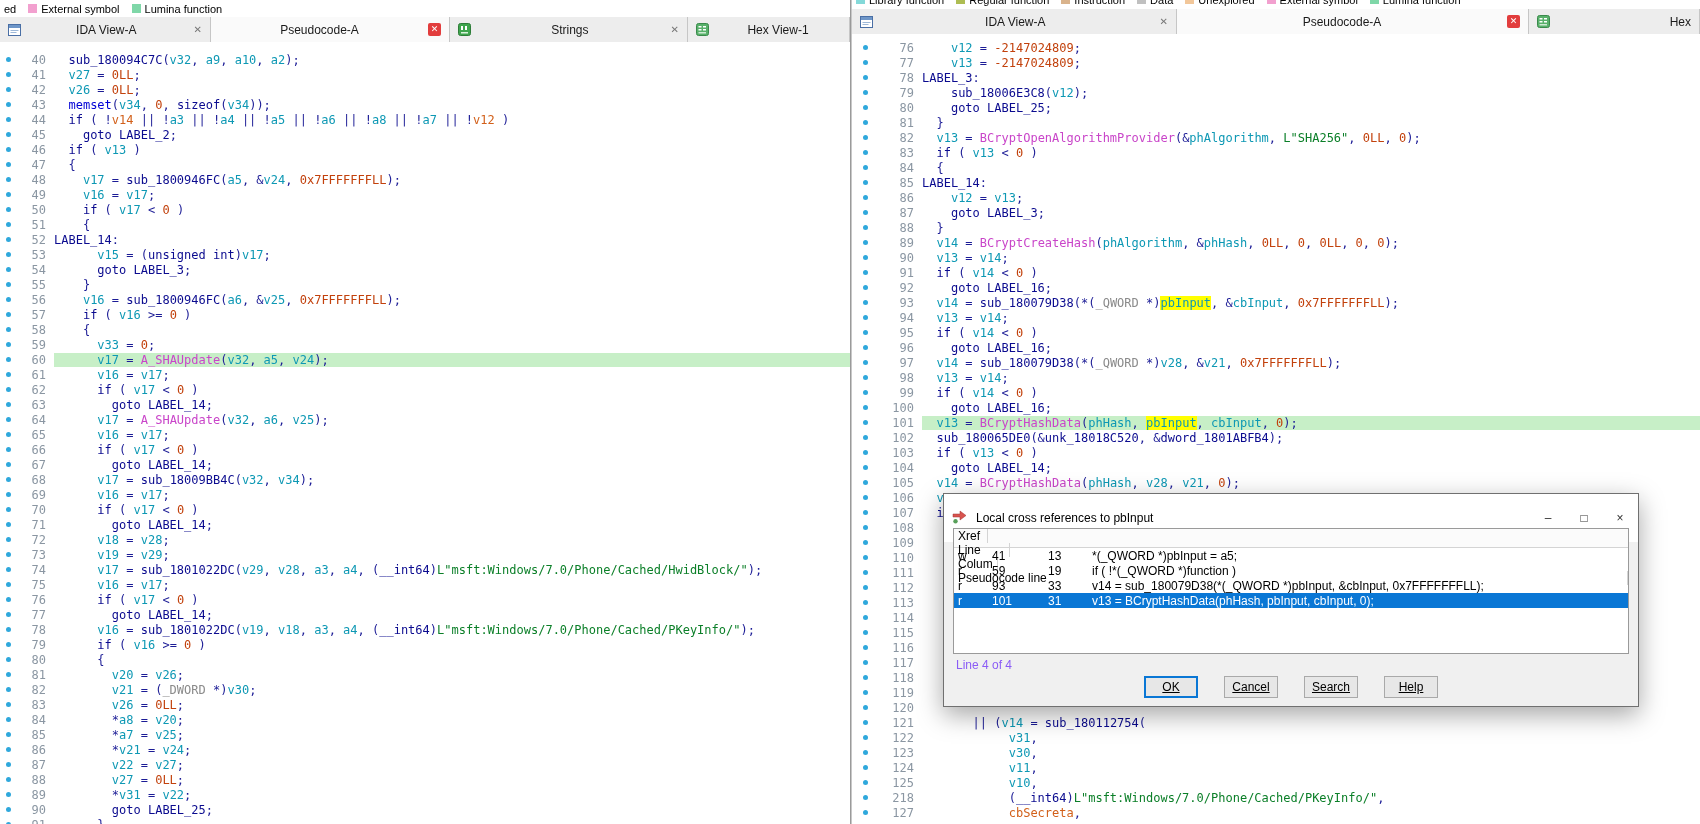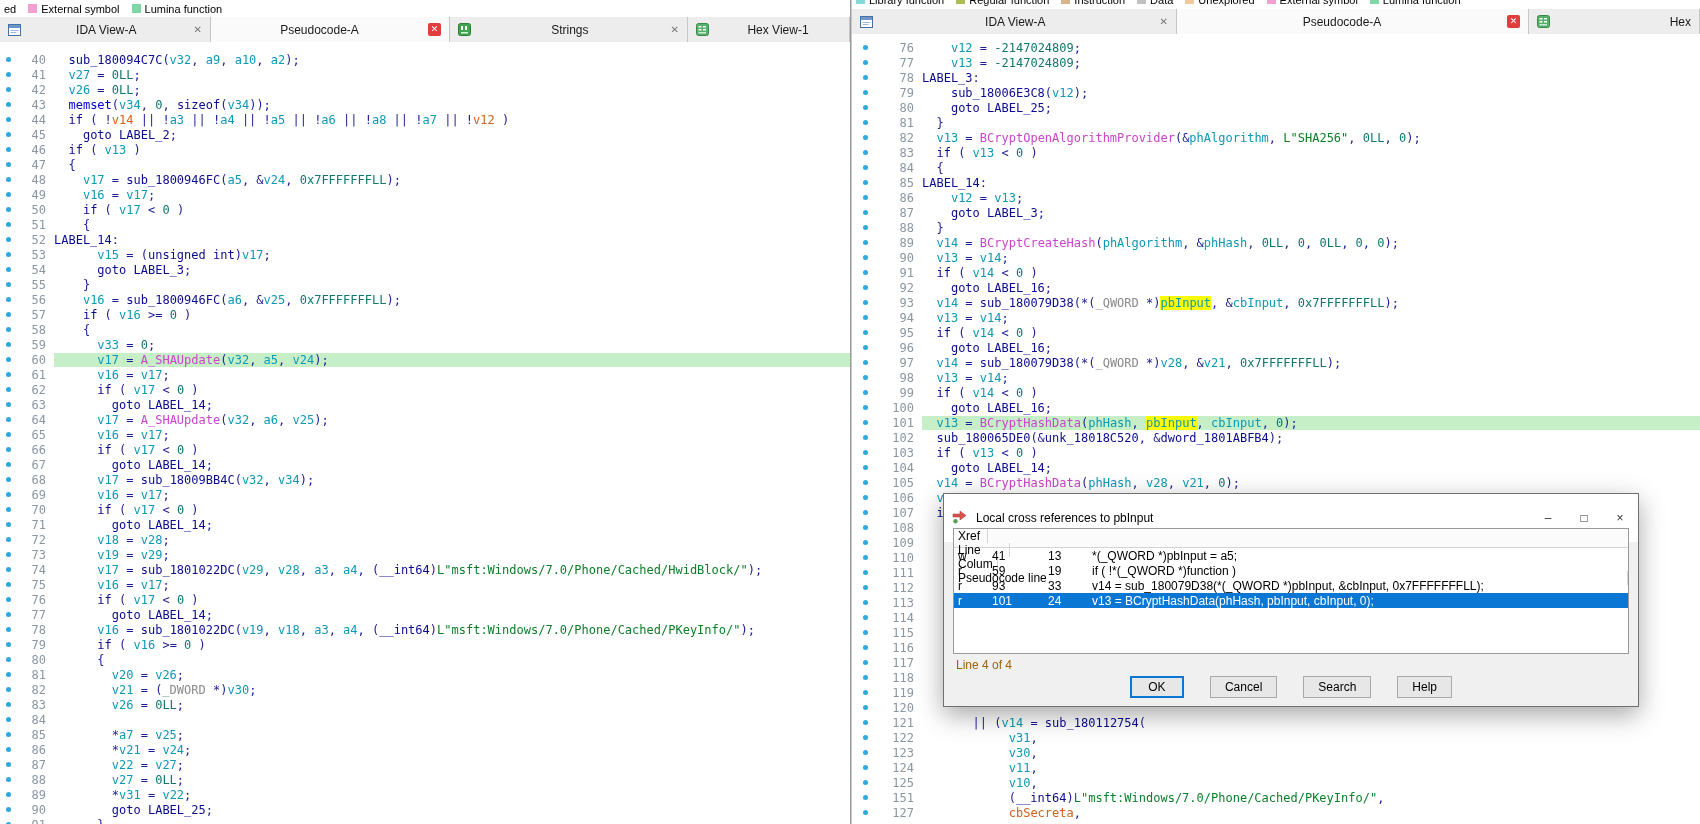--- a/index.html
+++ b/index.html
@@ -41,21 +41,21 @@
   .gn{flex:0 0 auto;text-align:right;padding-right:8px;color:#8a96a2;}
   .dot{width:5px;height:5px;border-radius:50%;background:#2fa8dc;display:inline-block;}
   .ct{flex:1;white-space:pre;color:#1c1c96;}
   .row.hl .ct{background:#c7efc7;}
 
   .tk-var{color:#0d98b4}
   .tk-kw{color:#0b0b8f}
   .tk-fn{color:#0b0b8f}
   .tk-lib{color:#0000d6}
   .tk-imp{color:#c945c9}
-  .tk-num{color:#0f766e}
+  .tk-num{color:#c2410c}
   .tk-str{color:#0b7f28}
   .tk-typ{color:#8a8a8a}
   .tk-org{color:#d2601a}
   .tk-hlw{background:#ffff00}
 
   
   #dialog{position:absolute;left:943px;top:493px;width:696px;height:214px;background:#f0f0f0;
     border:1px solid #707070;box-shadow:0 8px 24px rgba(0,0,0,.35);z-index:10;font-size:12px;
     box-sizing:border-box;}
   .dlg-title{height:48px;background:#fff;display:flex;align-items:center;padding-left:8px;}
@@ -65,25 +65,25 @@
   .dlg-list{position:absolute;left:9px;right:9px;top:34px;height:124px;background:#fff;
     border:1px solid #9a9a9a;overflow:hidden;}
   .dlg-hdr{display:flex;height:18px;border-bottom:1px solid #d4d4d4;background:#fbfbfb;flex-direction:column;}
   .dlg-hdr .c{display:flex;align-items:center;padding-left:4px;border-right:1px solid #d4d4d4;
     box-sizing:border-box;color:#000;}
   .dlg-row{display:flex;height:15px;align-items:center;color:#000;}
   .dlg-row .c{padding-left:4px;white-space:pre;overflow:hidden;box-sizing:border-box;}
   .c0{width:34px;flex:0 0 auto;} .c1{width:56px;flex:0 0 auto;}
   .c2{width:44px;flex:0 0 auto;} .c3{flex:1;}
   .dlg-row.selected{background:#0a77d5;color:#fff;}
-  .dlg-status{position:absolute;left:12px;top:164px;color:#a16207;}
+  .dlg-status{position:absolute;left:12px;top:164px;color:#8b5cf6;}
   .dlg-buttons{position:absolute;bottom:8px;left:0;right:0;display:flex;
     justify-content:center;gap:26px;}
-  .pbtn{min-width:54px;height:22px;padding:0 14px;background:#e7e7e7;border:1px solid #a9a9a9;
-    display:flex;align-items:center;justify-content:center;color:#000;box-sizing:border-box;}
+  .pbtn{min-width:54px;height:22px;padding:0 0;background:#e7e7e7;border:1px solid #a9a9a9;
+    display:flex;align-items:center;justify-content:center;color:#000;box-sizing:border-box;text-decoration:underline;}
   .pbtn.default{border:1px solid #0a77d5;box-shadow:inset 0 0 0 1px #0a77d5;}
 </style>
 </head>
 <body>
 
 <div class="window" id="left-window">
   <div class="legend" id="legend-left">
     <span class="lg-prefix">ed</span>
   <span class="lg-item">
         <span class="sw" style="background: rgb(242, 160, 207);"></span>
@@ -444,20 +444,21 @@
           <span class="dot"></span>
         </span>
         <span class="gn">83</span>
         <span class="ct"><span class="tk-pun">        </span><span class="tk-var">v26</span><span class="tk-pun"> = </span><span class="tk-num">0LL</span><span class="tk-pun">;</span></span>
       </div>
       <div class="row">
         <span class="gd">
           <span class="dot"></span>
         </span>
         <span class="gn">84</span>
+        <span class="ct"><span class="tk-pun">        *</span><span class="tk-var">a8</span><span class="tk-pun"> = </span><span class="tk-var">v20</span><span class="tk-pun">;</span></span>
       </div>
       <div class="row">
         <span class="gd">
           <span class="dot"></span>
         </span>
         <span class="gn">85</span>
         <span class="ct"><span class="tk-pun">        *</span><span class="tk-var">a7</span><span class="tk-pun"> = </span><span class="tk-var">v25</span><span class="tk-pun">;</span></span>
       </div>
       <div class="row">
         <span class="gd">
@@ -916,21 +917,21 @@
         <span class="gd">
           <span class="dot"></span>
         </span>
         <span class="gn">125</span>
         <span class="ct"><span class="tk-pun">            </span><span class="tk-var">v10</span><span class="tk-pun">,</span></span>
       </div>
       <div class="row">
         <span class="gd">
           <span class="dot"></span>
         </span>
-        <span class="gn">151</span>
+        <span class="gn">218</span>
         <span class="ct"><span class="tk-pun">            (</span><span class="tk-kw">__int64</span><span class="tk-pun">)</span><span class="tk-str">L"msft:Windows/7.0/Phone/Cached/PKeyInfo/"</span><span class="tk-pun">,</span></span>
       </div>
       <div class="row">
         <span class="gd">
           <span class="dot"></span>
         </span>
         <span class="gn">127</span>
         <span class="ct"><span class="tk-pun">            </span><span class="tk-org">cbSecreta</span><span class="tk-pun">,</span></span>
       </div>
     </div>
@@ -973,21 +974,21 @@
         </div>
         <div class="dlg-row">
           <span class="c c0">r</span>
           <span class="c c1">93</span>
           <span class="c c2">33</span>
           <span class="c c3">v14 = sub_180079D38(*(_QWORD *)pbInput, &amp;cbInput, 0x7FFFFFFFLL);</span>
         </div>
         <div class="dlg-row selected">
           <span class="c c0">r</span>
           <span class="c c1">101</span>
-          <span class="c c2">24</span>
+          <span class="c c2">31</span>
           <span class="c c3">v13 = BCryptHashData(phHash, pbInput, cbInput, 0);</span>
         </div>
       </div>
   </div>
   <div class="dlg-status">Line 4 of 4</div>
   <div class="dlg-buttons" id="dlg-buttons">
       <div class="pbtn default">OK</div>
       <div class="pbtn">Cancel</div>
       <div class="pbtn">Search</div>
       <div class="pbtn">Help</div>

